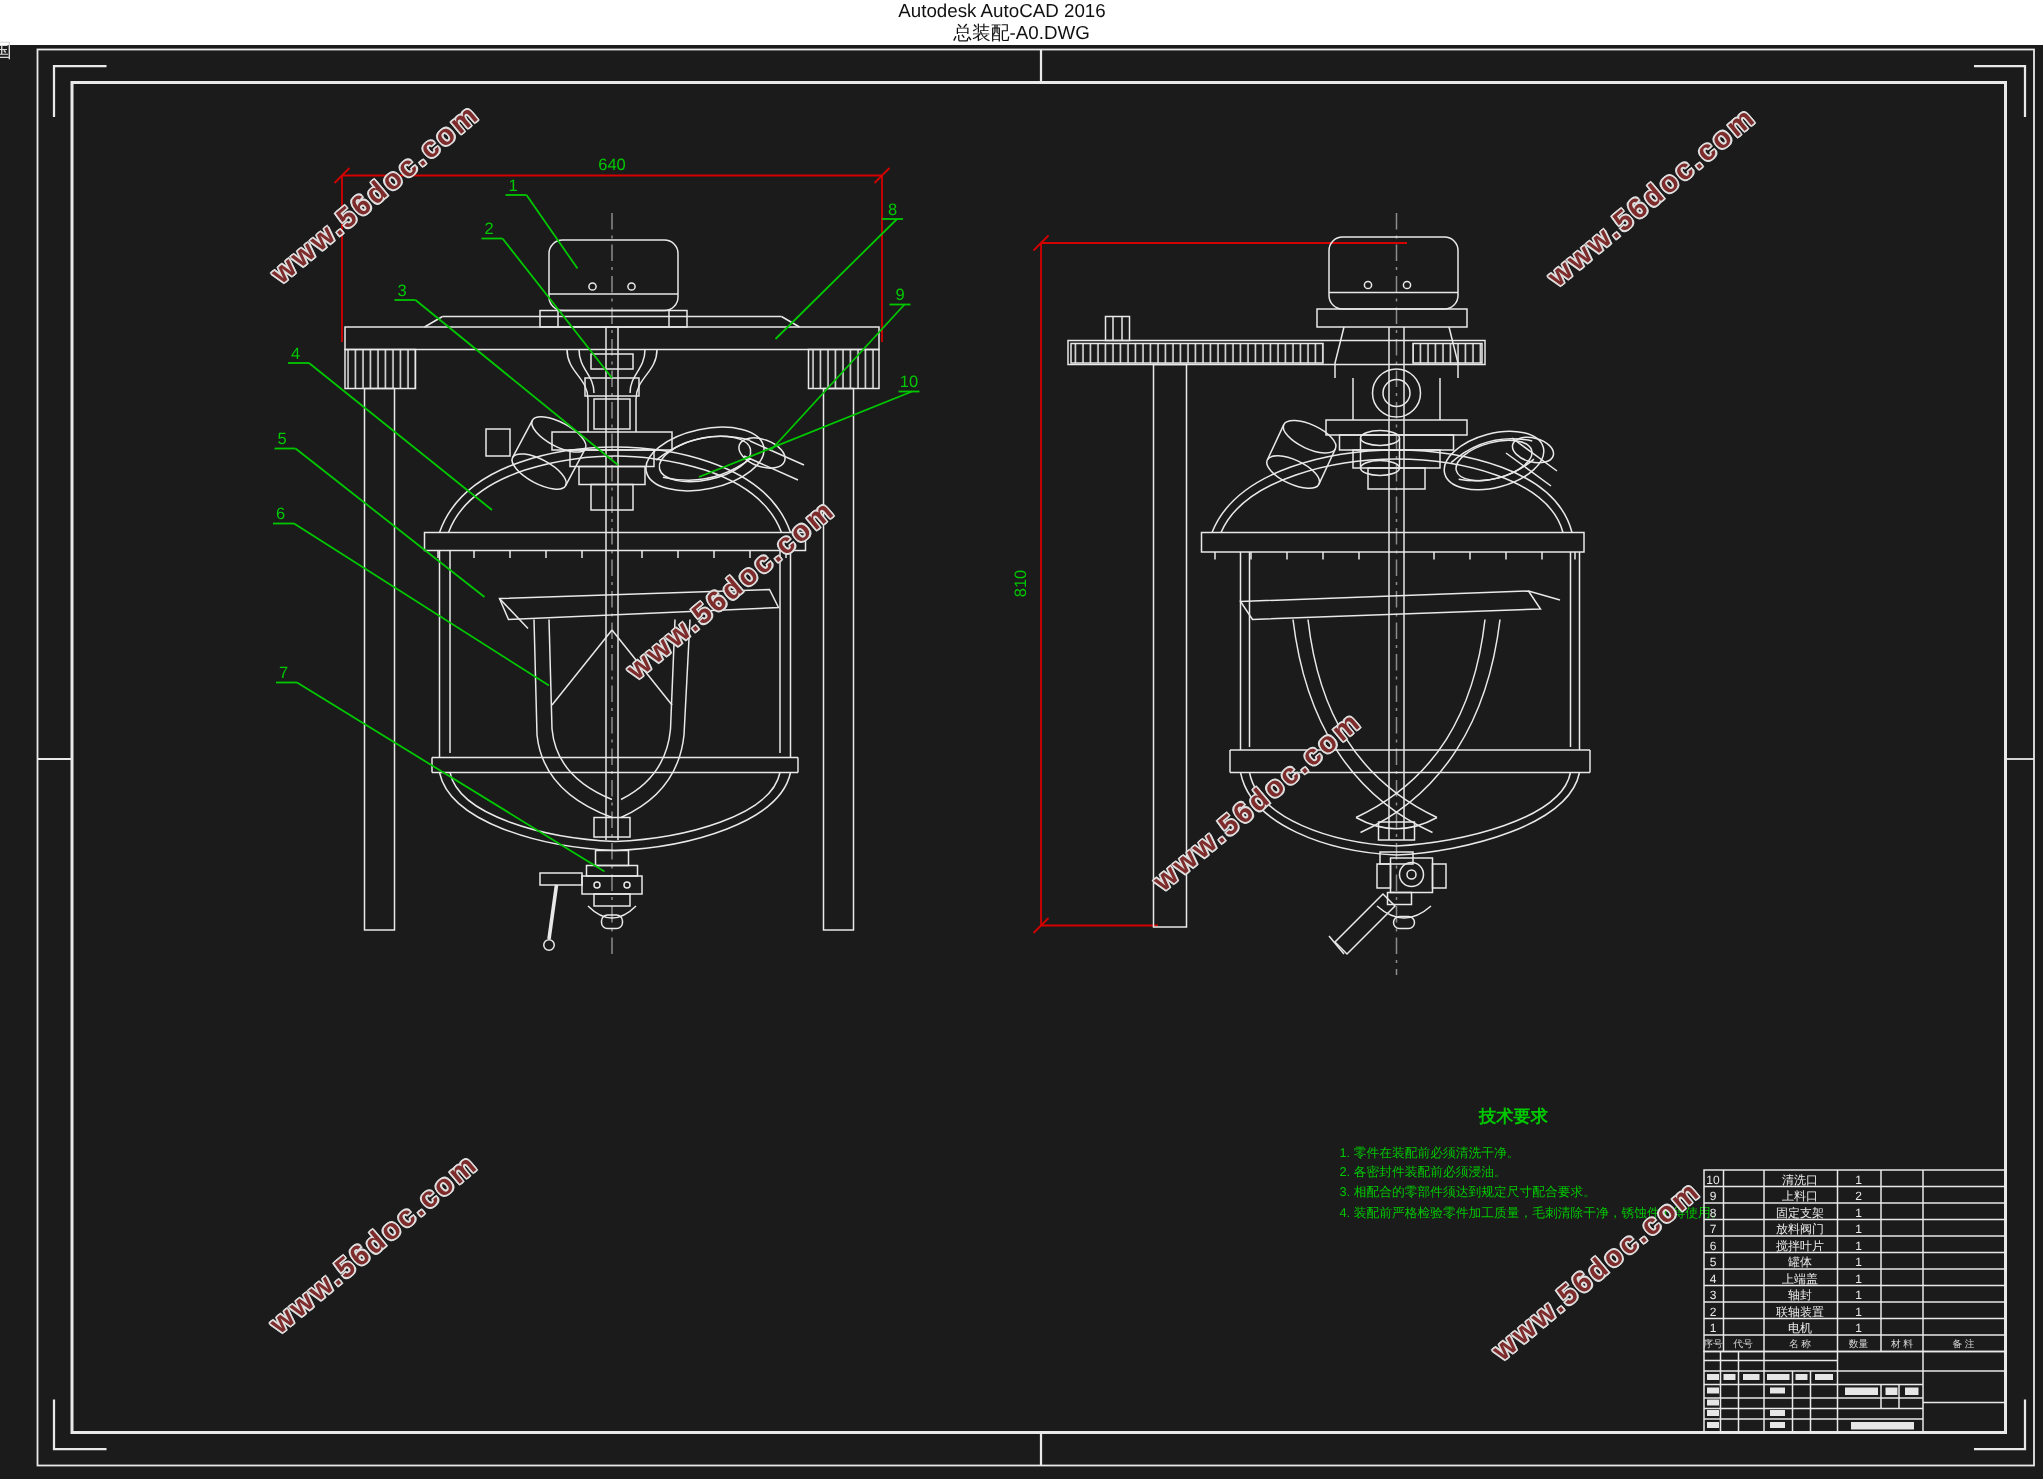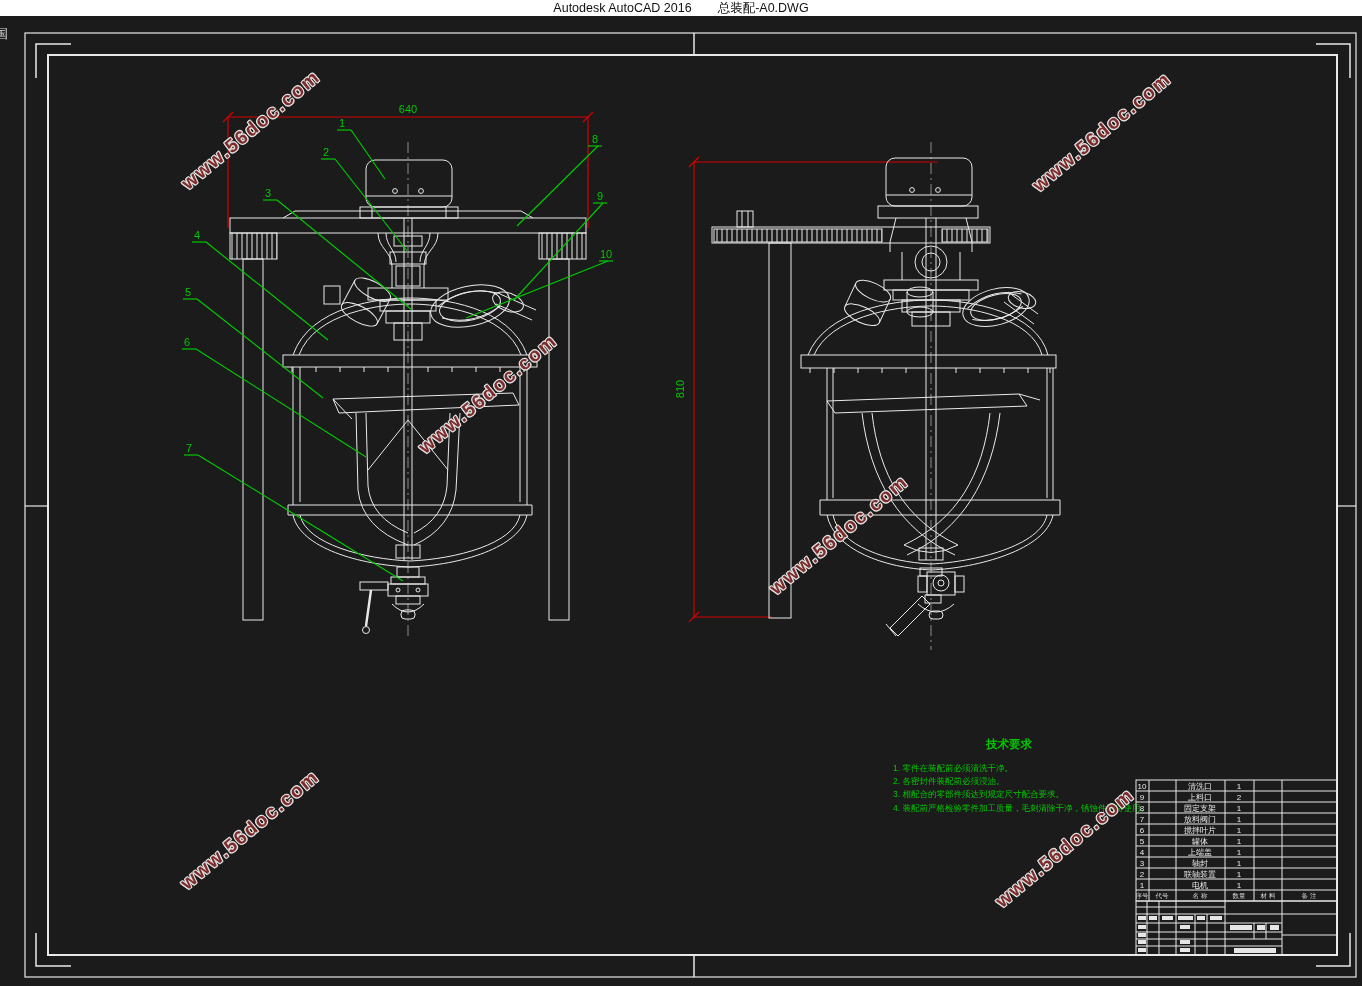--- a/index.html
+++ b/index.html
@@ -1,20 +1,20 @@
 <!DOCTYPE html>
 <html><head>
 <meta charset="utf-8">
 <style>
   html,body{margin:0;padding:0;background:#101010;}
   .screen{position:relative;width:1362px;height:986px;background:#1b1b1b;overflow:hidden;
           font-family:"Liberation Sans", sans-serif;}
-  .titlebar{position:absolute;left:0;top:0;width:1362px;height:16px;background:#ffffff;
+  .titlebar{position:absolute;left:0;top:0;width:1362px;height:30px;background:#ffffff;
             display:flex;align-items:center;justify-content:center;color:#111;
-            font-size:12.5px;}
+            font-size:12.5px;flex-direction:column;}
   .titlebar .app{margin-right:26px;}
   .edge-glyph{position:absolute;left:-5px;top:27px;color:#d8d8d8;font-size:13px;line-height:13px;}
   svg{position:absolute;left:0;top:0;}
   svg text{font-family:"Liberation Sans", sans-serif;}
   .wm{position:absolute;width:224px;text-align:center;transform:rotate(-40deg);
       font-weight:bold;font-size:19px;letter-spacing:2px;color:#7d2b2b;white-space:nowrap;
       text-shadow:-1px -1px 0 #dedede,1px -1px 0 #dedede,-1px 1px 0 #dedede,1px 1px 0 #dedede,
                   0 -1px 0 #dedede,0 1px 0 #dedede,-1px 0 0 #dedede,1px 0 0 #dedede;}
 </style>
 </head>

